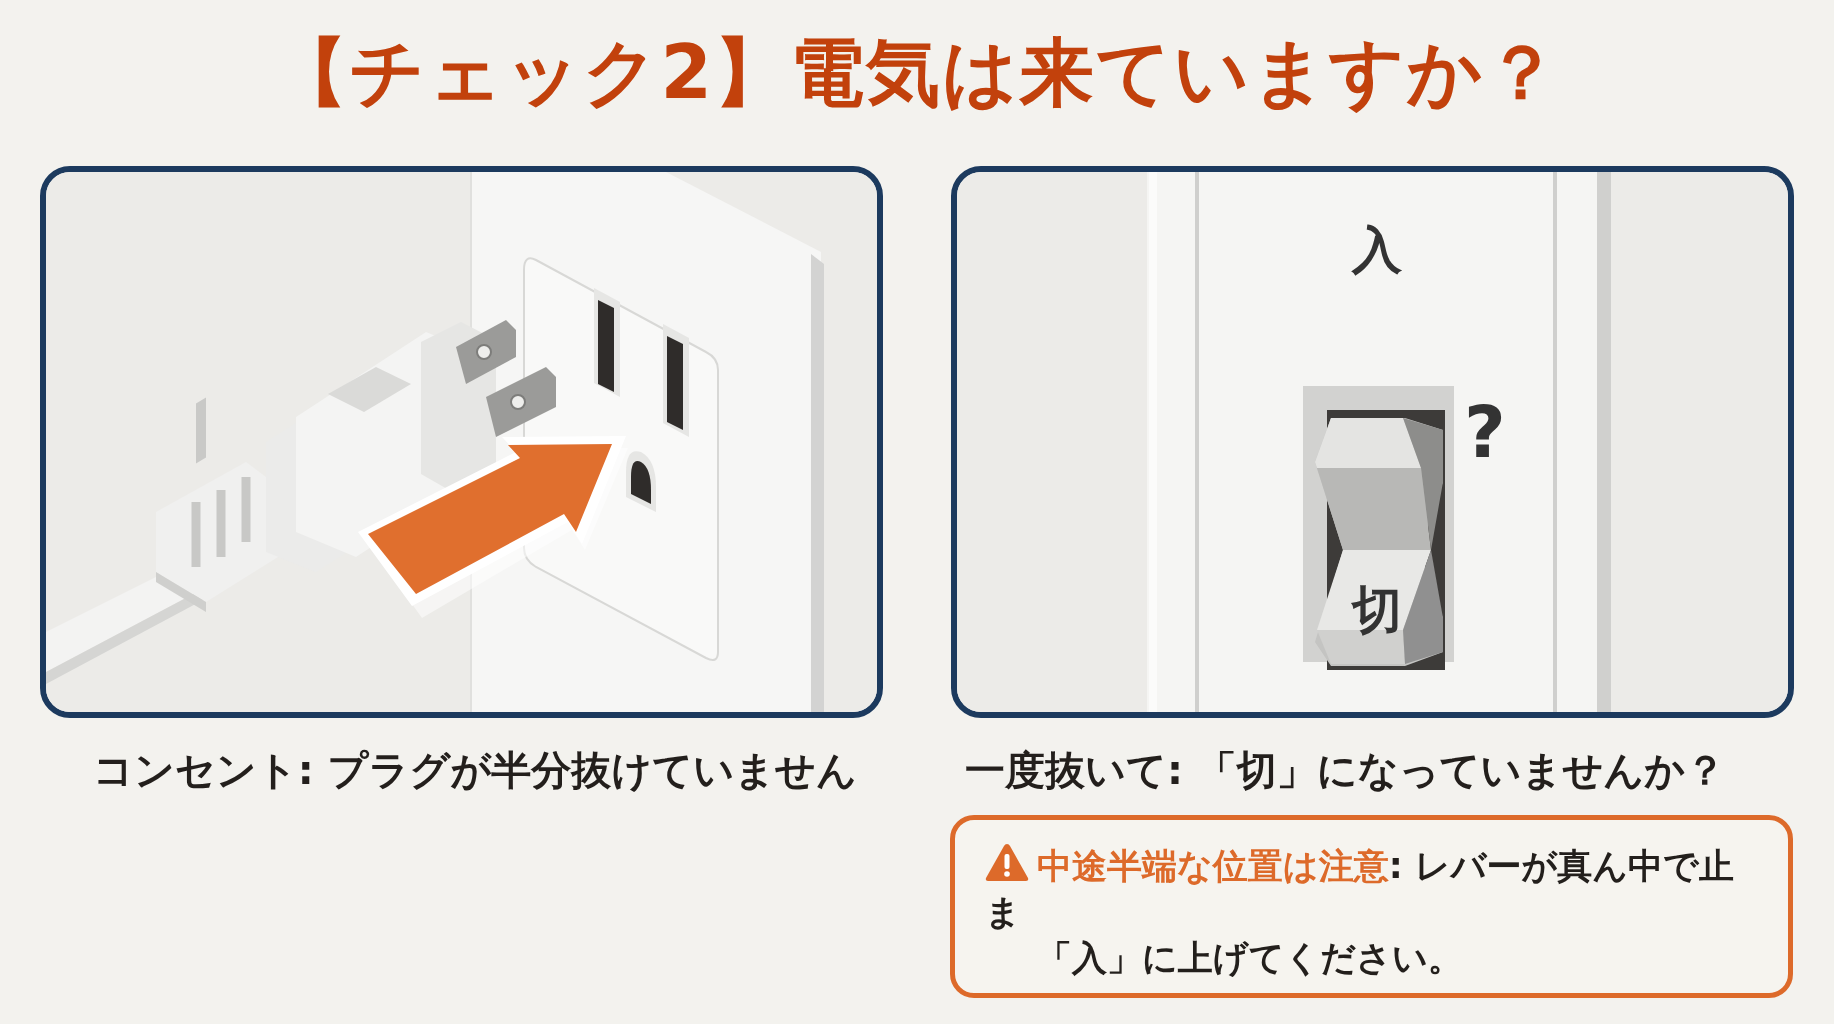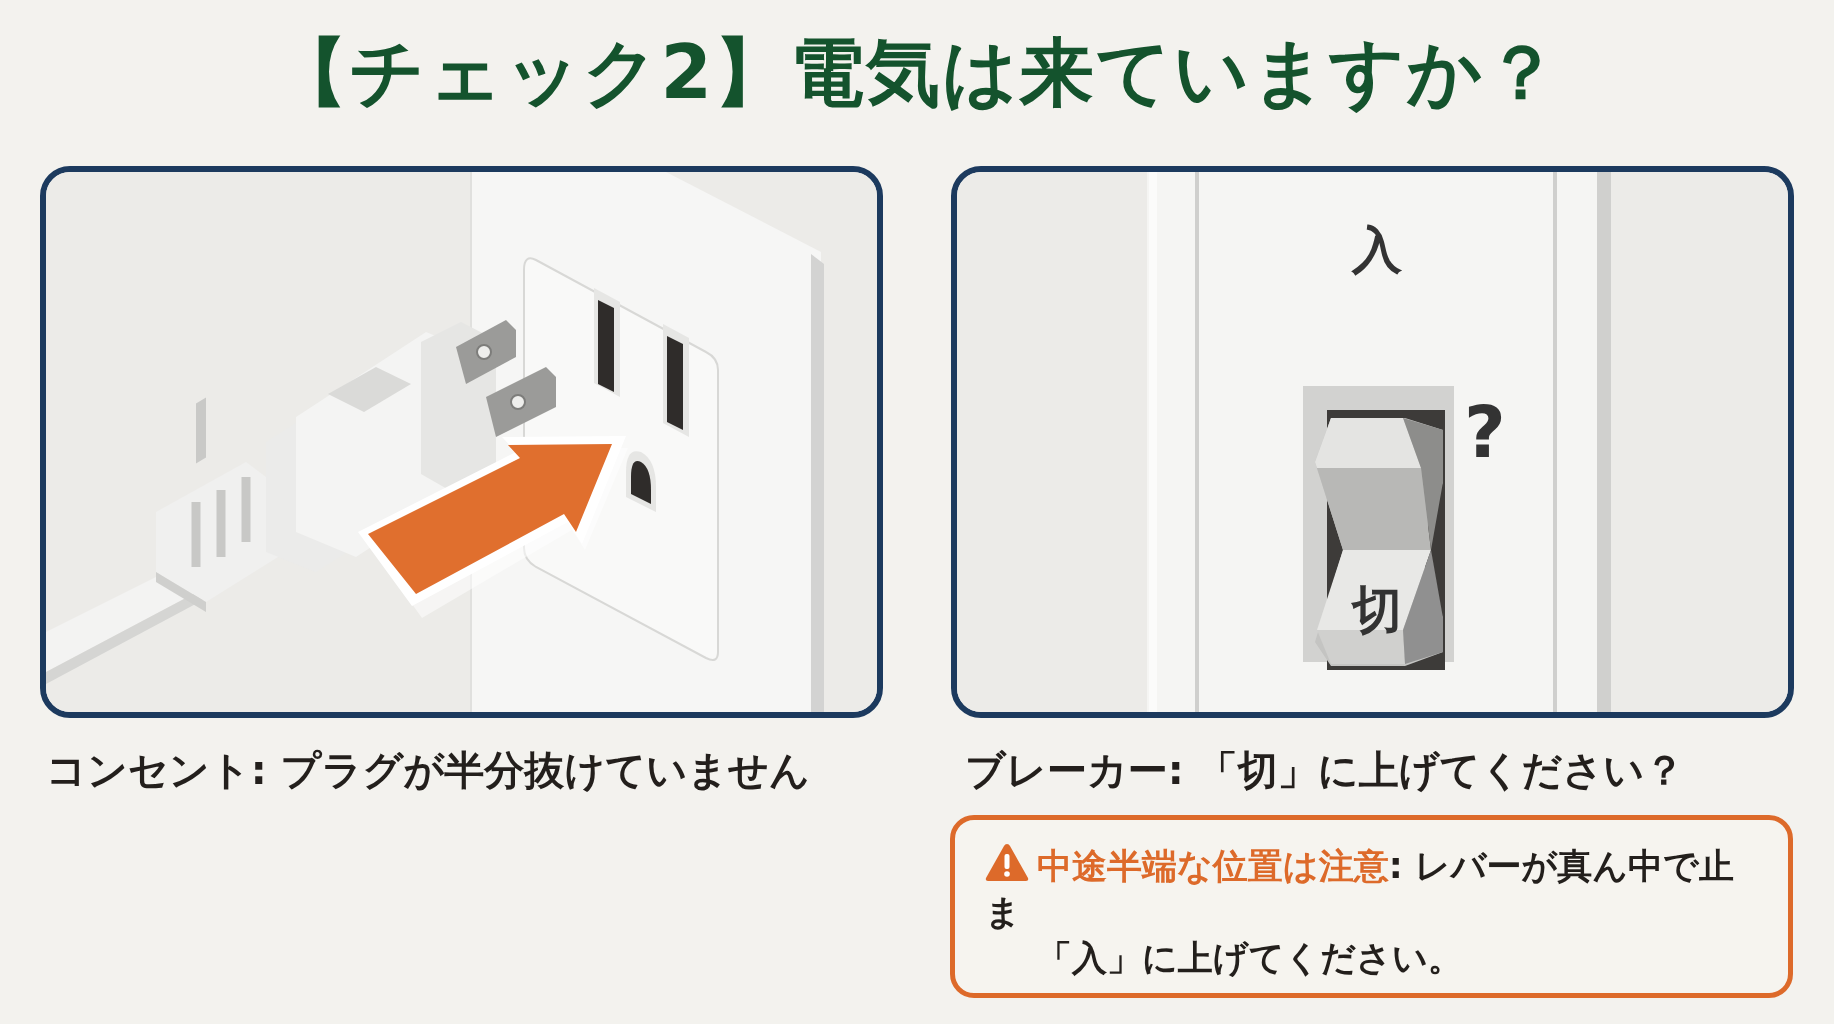--- a/index.html
+++ b/index.html
@@ -7,36 +7,36 @@
   body {
     background: #f3f2ee;
     font-family: "DejaVu Sans", "Liberation Sans", sans-serif;
     position: relative;
     color: #231f1c;
   }
   .title {
     position: absolute; left: 0; top: 22px; width: 1834px;
     text-align: center;
     font-size: 74px; font-weight: bold; letter-spacing: 2px;
-    color: #14532d;
+    color: #c2410c;
     line-height: 100px;
   }
   .panel {
     position: absolute; top: 166px; height: 552px;
     border: 6px solid #1c3a5e; border-radius: 30px;
     background: #ecebe8; overflow: hidden;
   }
   .panel-left { left: 40px; width: 843px; }
   .panel-right { left: 951px; width: 843px; }
   .panel svg { position: absolute; left: 0; top: 0; }
   .caption {
     position: absolute; font-weight: bold; color: #231f1c;
     font-size: 40px; line-height: 60px;
   }
-  .caption-left { left: 46px; top: 740px; width: 830px; }
+  .caption-left { left: 60px; top: 740px; width: 830px; text-align: center; }
   .caption-right { left: 965px; top: 740px; width: 830px; white-space: nowrap; }
   .warning {
     position: absolute; left: 950px; top: 815px; width: 843px; height: 183px;
     border: 5px solid #dd6a2a; border-radius: 24px;
     background: #f6f4ef;
     padding: 22px 30px 0 30px;
     font-weight: bold; font-size: 35px; line-height: 46px; color: #231f1c;
   }
   .warning .warn-icon { display: inline-block; width: 44px; height: 40px; vertical-align: -4px; margin-right: 8px; }
   .warning .warn-head { color: #dd6a2a; }
@@ -126,21 +126,21 @@
   </svg>
   <div class="lbl" style="left:395px; top:45px;">入</div>
   <div class="lbl" style="left:395px; top:405px;">切</div>
   <div class="lbl" style="left:507px; top:218px; font-size:72px; color:#333;">?</div>
 </div>
 
 <div class="caption caption-left">
   <div>コンセント: プラグが半分抜けていません</div>
 </div>
 
-<div class="caption caption-right">ブレーカー: 「切」に上げてください？</div>
+<div class="caption caption-right">一度抜いて: 「切」になっていませんか？</div>
 
 <div class="warning">
   <div>
     <svg class="warn-icon" viewBox="0 0 44 40">
       <path d="M22,2 Q24,2 25,4 L43,36 Q44,39 41,39 L3,39 Q0,39 1,36 L19,4 Q20,2 22,2 Z" fill="#dd6a2a"></path>
       <rect x="19.5" y="12" width="5" height="15" rx="2" fill="#ffffff"></rect>
       <circle cx="22" cy="32" r="2.8" fill="#ffffff"></circle>
     </svg><span class="warn-head">中途半端な位置は注意</span><span>: レバーが真ん中で止ま</span>
   </div>
   <div class="indent">「入」に上げてください。</div>

